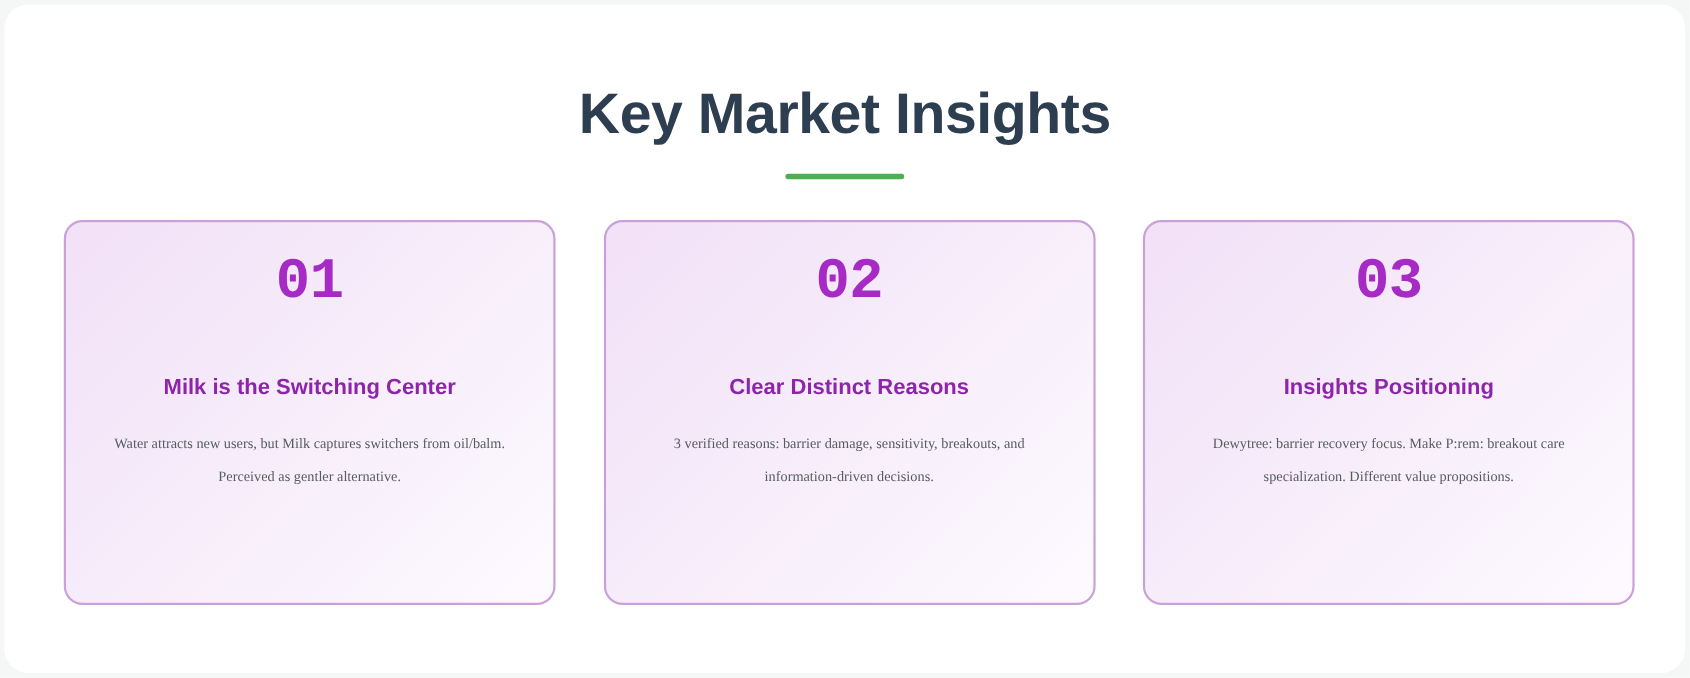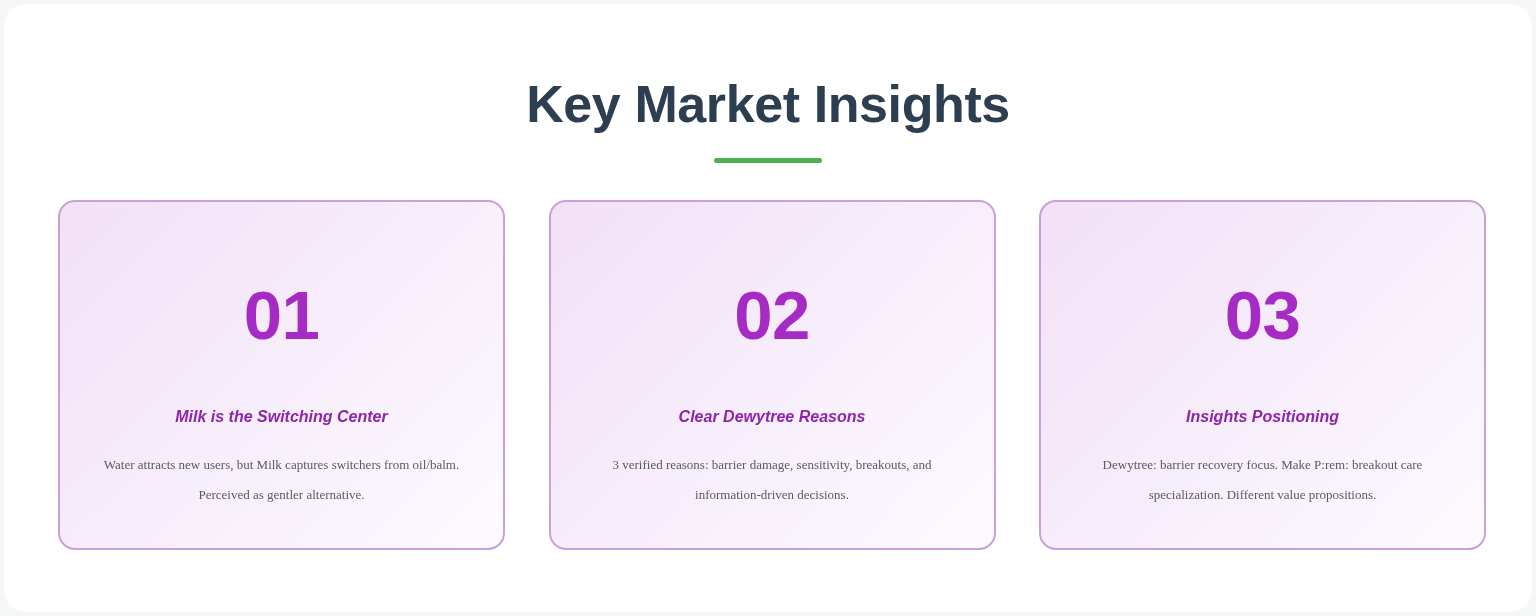--- a/index.html
+++ b/index.html
@@ -81,38 +81,37 @@
     background: linear-gradient(135deg, #f2e0f7 0%, #f6ecfa 45%, #fdfaff 100%);
     display: flex;
     flex-direction: column;
     align-items: center;
     padding: 0 22px;
     text-align: center;
   }
 
   .card-number {
     margin: 0;
-    padding-top: 79px;
-    font-size: 69px;
+    padding-top: 29px;
+    font-size: 52px;
     line-height: 1;
     font-weight: bold;
     letter-spacing: -0.5px;
     color: #a62bc4;
-    font-family: Liberation Sans, sans-serif;
+    font-family: Liberation Mono, monospace;
   }
 
   .card-heading {
     margin: 0;
     padding-top: 57px;
-    font-size: 16px;
+    font-size: 20px;
     line-height: 1.2;
     font-weight: bold;
     color: #8e24aa;
     font-family: "Liberation Sans", sans-serif;
-    font-style: italic;
   }
 
   .card-body {
     margin: 0;
     padding-top: 24px;
     font-size: 13px;
     line-height: 30px;
     font-weight: normal;
     color: #565c63;
     max-width: 380px;
@@ -134,21 +133,21 @@
   <div class="cards-row">
 
     <div class="insight-card">
       <div class="card-number">01</div>
       <div class="card-heading">Milk is the Switching Center</div>
       <div class="card-body">Water attracts new users, but Milk captures switchers from oil/balm. Perceived as gentler alternative.</div>
     </div>
 
     <div class="insight-card">
       <div class="card-number">02</div>
-      <div class="card-heading">Clear Dewytree Reasons</div>
+      <div class="card-heading">Clear Distinct Reasons</div>
       <div class="card-body">3 verified reasons: barrier damage, sensitivity, breakouts, and information-driven decisions.</div>
     </div>
 
     <div class="insight-card">
       <div class="card-number">03</div>
       <div class="card-heading">Insights Positioning</div>
       <div class="card-body">Dewytree: barrier recovery focus. Make P:rem: breakout care specialization. Different value propositions.</div>
     </div>
 
   </div>

